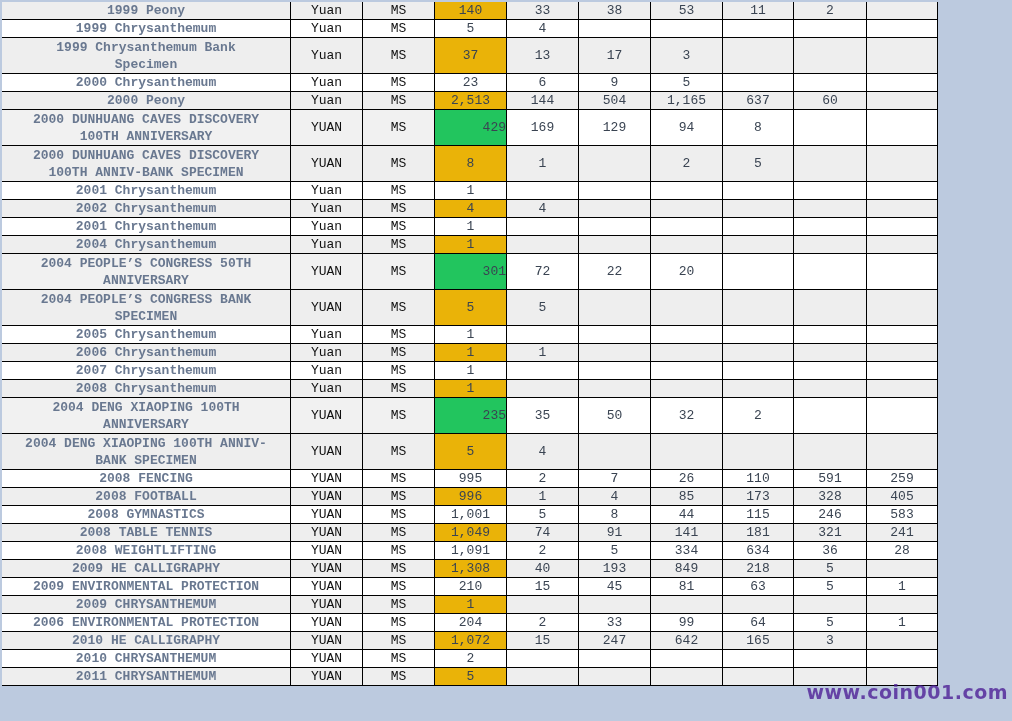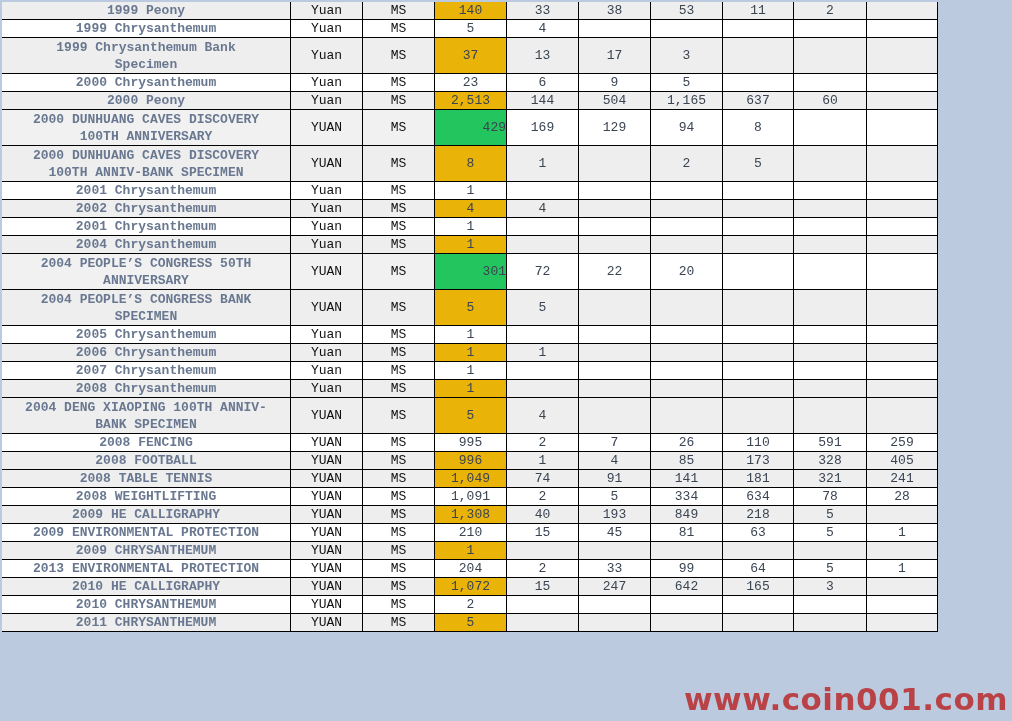--- a/index.html
+++ b/index.html
@@ -29,22 +29,22 @@
   tr.stripe td{background:#eeeeee;}
   tr.stripe td.c-total{background:#eab308;}
   tr.plain td{background:#ffffff;}
   tr.plain.tall td.c-name,
   tr.plain.tall td.c-denom,
   tr.plain.tall td.c-grade{background:#f1f1f1;}
   tr.plain.tall td.c-total{background:#22c55e;text-align:right;}
   .watermark{
     position:absolute;right:4px;top:681px;z-index:5;
     font-family:"DejaVu Sans","Liberation Sans",sans-serif;
-    font-weight:bold;font-size:31px;letter-spacing:0.5px;
-    color:#b91c1c;opacity:0.78;pointer-events:none;
+    font-weight:bold;font-size:19px;letter-spacing:0.5px;
+    color:#4c1d95;opacity:0.78;pointer-events:none;
   }
 </style>
 </head>
 <body>
 
 <div class="table-clip">
   <table class="pop">
     <colgroup>
       <col style="width:289px">
       <col style="width:72px">
@@ -273,20 +273,33 @@
           <td class="c-grade">MS</td>
           <td class="c-total">1</td>
           <td class="c-val"></td>
           <td class="c-val"></td>
           <td class="c-val"></td>
           <td class="c-val"></td>
           <td class="c-val"></td>
           <td class="c-val"></td>
           <td class="c-val"></td>
         </tr>
+        <tr class="plain tall">
+          <td class="c-name">2004 DENG XIAOPING 100TH ANNIVERSARY</td>
+          <td class="c-denom">YUAN</td>
+          <td class="c-grade">MS</td>
+          <td class="c-total">235</td>
+          <td class="c-val">35</td>
+          <td class="c-val">50</td>
+          <td class="c-val">32</td>
+          <td class="c-val">2</td>
+          <td class="c-val"></td>
+          <td class="c-val"></td>
+          <td class="c-val"></td>
+        </tr>
         <tr class="stripe tall">
           <td class="c-name">2004 DENG XIAOPING 100TH ANNIV-BANK SPECIMEN</td>
           <td class="c-denom">YUAN</td>
           <td class="c-grade">MS</td>
           <td class="c-total">5</td>
           <td class="c-val">4</td>
           <td class="c-val"></td>
           <td class="c-val"></td>
           <td class="c-val"></td>
           <td class="c-val"></td>
@@ -312,20 +325,33 @@
           <td class="c-grade">MS</td>
           <td class="c-total">996</td>
           <td class="c-val">1</td>
           <td class="c-val">4</td>
           <td class="c-val">85</td>
           <td class="c-val">173</td>
           <td class="c-val">328</td>
           <td class="c-val">405</td>
           <td class="c-val"></td>
         </tr>
+        <tr class="plain">
+          <td class="c-name">2008 GYMNASTICS</td>
+          <td class="c-denom">YUAN</td>
+          <td class="c-grade">MS</td>
+          <td class="c-total">1,001</td>
+          <td class="c-val">5</td>
+          <td class="c-val">8</td>
+          <td class="c-val">44</td>
+          <td class="c-val">115</td>
+          <td class="c-val">246</td>
+          <td class="c-val">583</td>
+          <td class="c-val"></td>
+        </tr>
         <tr class="stripe">
           <td class="c-name">2008 TABLE TENNIS</td>
           <td class="c-denom">YUAN</td>
           <td class="c-grade">MS</td>
           <td class="c-total">1,049</td>
           <td class="c-val">74</td>
           <td class="c-val">91</td>
           <td class="c-val">141</td>
           <td class="c-val">181</td>
           <td class="c-val">321</td>
@@ -334,21 +360,21 @@
         </tr>
         <tr class="plain">
           <td class="c-name">2008 WEIGHTLIFTING</td>
           <td class="c-denom">YUAN</td>
           <td class="c-grade">MS</td>
           <td class="c-total">1,091</td>
           <td class="c-val">2</td>
           <td class="c-val">5</td>
           <td class="c-val">334</td>
           <td class="c-val">634</td>
-          <td class="c-val">78</td>
+          <td class="c-val">36</td>
           <td class="c-val">28</td>
           <td class="c-val"></td>
         </tr>
         <tr class="stripe">
           <td class="c-name">2009 HE CALLIGRAPHY</td>
           <td class="c-denom">YUAN</td>
           <td class="c-grade">MS</td>
           <td class="c-total">1,308</td>
           <td class="c-val">40</td>
           <td class="c-val">193</td>
@@ -378,21 +404,21 @@
           <td class="c-total">1</td>
           <td class="c-val"></td>
           <td class="c-val"></td>
           <td class="c-val"></td>
           <td class="c-val"></td>
           <td class="c-val"></td>
           <td class="c-val"></td>
           <td class="c-val"></td>
         </tr>
         <tr class="plain">
-          <td class="c-name">2013 ENVIRONMENTAL PROTECTION</td>
+          <td class="c-name">2006 ENVIRONMENTAL PROTECTION</td>
           <td class="c-denom">YUAN</td>
           <td class="c-grade">MS</td>
           <td class="c-total">204</td>
           <td class="c-val">2</td>
           <td class="c-val">33</td>
           <td class="c-val">99</td>
           <td class="c-val">64</td>
           <td class="c-val">5</td>
           <td class="c-val">1</td>
           <td class="c-val"></td>

